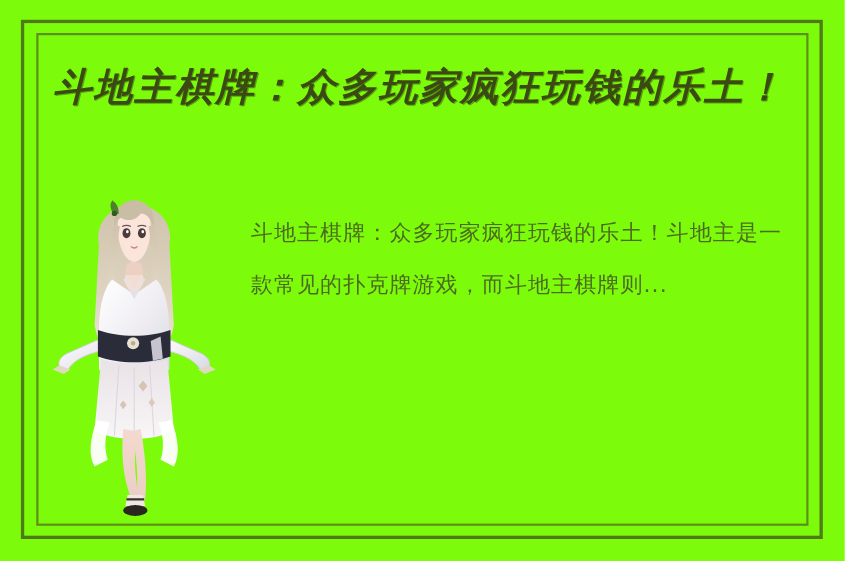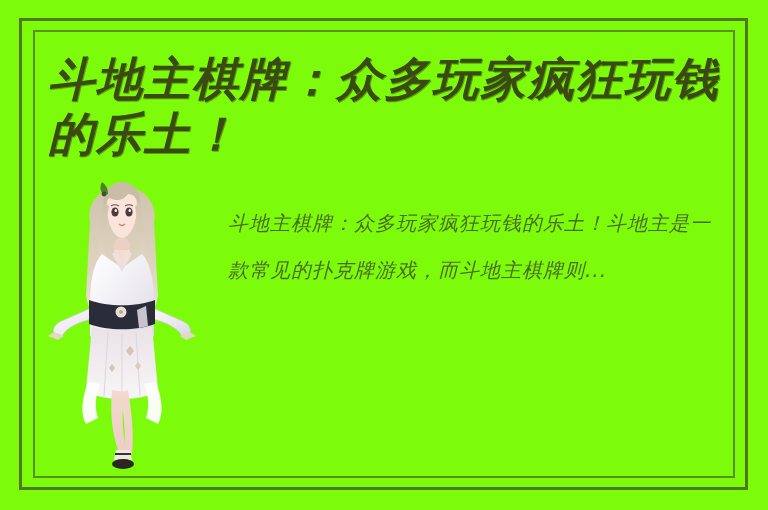--- a/index.html
+++ b/index.html
@@ -44,44 +44,43 @@
   }
 
   
   .title {
     position: absolute;
     left: 48px;
     top: 52px;
     width: 690px;
     color: #3b4a13;
     font-family: "DejaVu Serif", serif;
-    font-size: 46px;
+    font-size: 35px;
     font-weight: 700;
     font-style: italic;
     line-height: 55px;
     letter-spacing: 2px;
     text-shadow: 1px 1px 0 rgba(40,60,10,0.45);
     white-space: normal;
     word-break: break-all;
   }
 
   
   .excerpt {
     position: absolute;
     left: 228px;
-    top: 200px;
+    top: 188px;
     width: 500px;
     color: #4d6b1f;
     font-family: "DejaVu Sans", sans-serif;
     font-size: 20px;
     font-weight: 400;
     line-height: 47px;
     letter-spacing: 1px;
     word-break: break-all;
-    font-style: italic;
   }
 
   
   .figure {
     position: absolute;
     left: 42px;
     top: 176px;
     width: 160px;
     height: 300px;
   }

